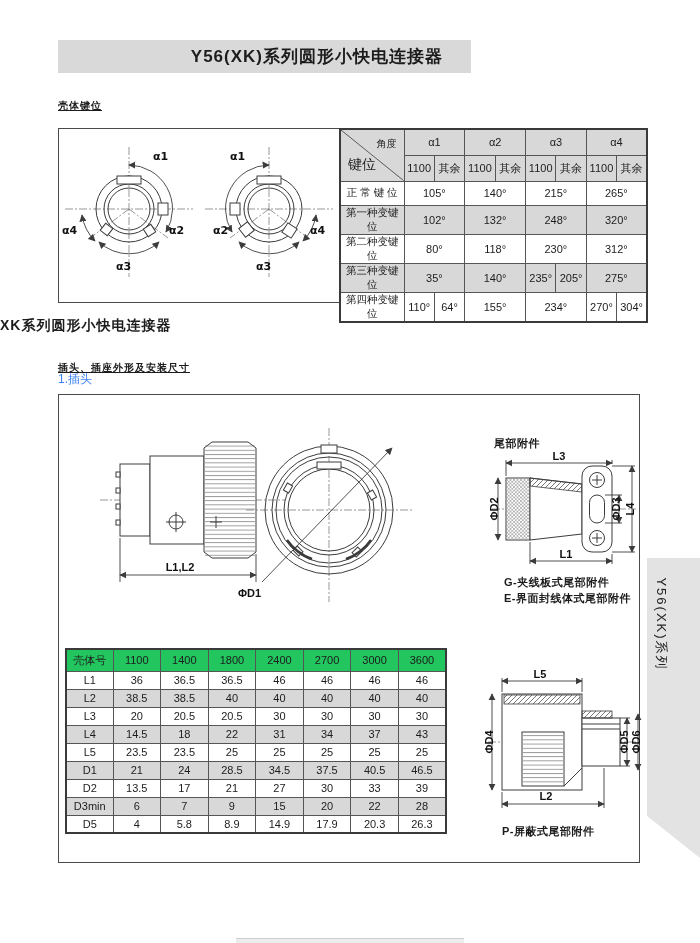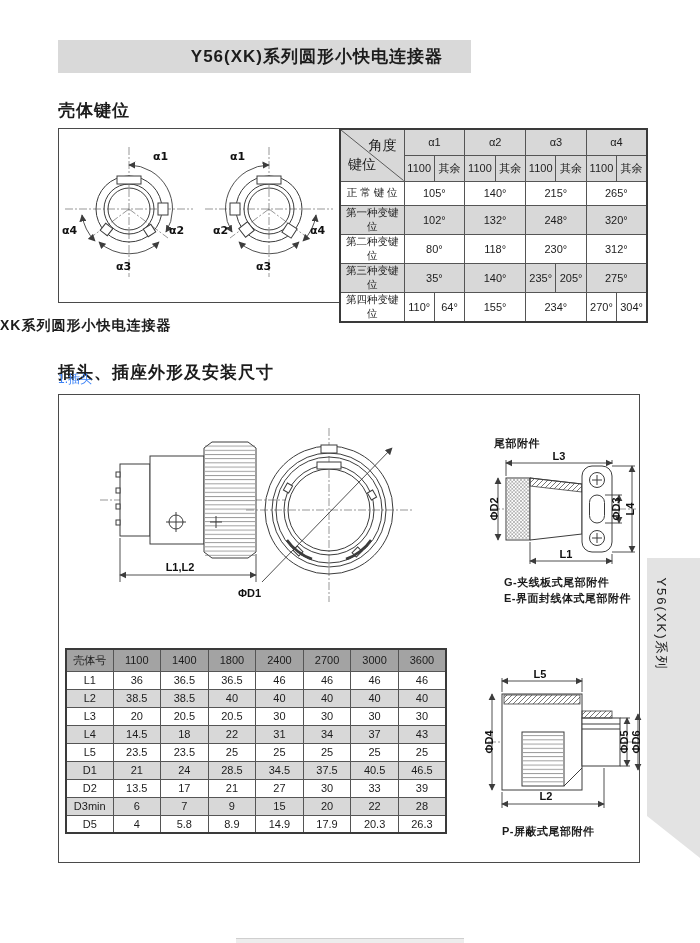--- a/index.html
+++ b/index.html
@@ -5,52 +5,52 @@
   * { margin:0; padding:0; box-sizing:border-box; }
   html,body { width:700px; height:943px; background:#ffffff; position:relative;
     font-family:"Liberation Sans","DejaVu Sans",sans-serif; color:#1c1c1c; overflow:hidden; }
   .abs { position:absolute; }
 
   
   #banner { left:58px; top:40px; width:413px; height:33px; background:#d9d9d9;
     display:flex; align-items:center; justify-content:flex-end; padding-right:28px;
     font-size:17px; font-weight:bold; letter-spacing:1px; }
 
-  .h1 { font-size:17px; font-weight:bold; letter-spacing:1px; }
+  .h1 { font-size:10px; font-weight:bold; letter-spacing:1px;text-decoration:underline; }
   #heading-keying { left:58px; top:99px; }
   #caption-xk { left:0; top:317px; width:700px; text-align:left; font-size:14px; font-weight:bold; letter-spacing:1px; }
   #heading-outline { left:58px; top:343px;margin-top:18px; }
   #plug-label { left:58px; top:371px; font-size:12px; color:#3b82f6; }
 
   
   #keybox { left:58px; top:128px; width:282px; height:175px; border:1px solid #4a4a4a; display:flex; }
 
   
   #ktable { left:339px; top:128px; width:309px; border-collapse:collapse; table-layout:fixed;
     font-size:11px; border:2px solid #3a3a3a; }
   #ktable td { border:1px solid #555; text-align:center; padding:0; }
   #ktable thead tr { height:26px; }
   #ktable tbody tr { height:24px; }
   #ktable thead td { background:#d8d8d8; }
   #ktable tbody tr:nth-child(even) td { background:#d8d8d8; }
   #ktable .klab { font-size:10.5px; }
   .kcorner { position:relative; background:#d8d8d8; }
   .kcorner svg { position:absolute; left:0; top:0; width:100%; height:100%; }
-  .kcorner .ktop { position:absolute; top:7px; right:7px; font-size:14px; }
+  .kcorner .ktop { position:absolute; top:7px; right:7px; font-size:10px; }
   .kcorner .kbot { position:absolute; bottom:7px; left:7px; font-size:14px; }
 
   
   #mainbox { left:58px; top:394px; width:582px; height:469px; border:1px solid #4a4a4a; }
 
   
   #dtable { left:65px; top:648px; width:382px; border-collapse:collapse; table-layout:fixed;
     font-size:11px; border:2px solid #3a3a3a; }
   #dtable td { border:1px solid #555; text-align:center; padding:0; height:18px; }
   #dtable thead tr { height:22px; }
-  #dtable thead td { background:#a3a3a3;text-align:center; }
+  #dtable thead td { background:#22c55e;text-align:center; }
   #dtable tbody tr:nth-child(even) td { background:#d8d8d8; }
 
   .smallcap { font-size:11px; font-weight:bold; letter-spacing:0.5px; }
   #tail-title { left:494px; top:436px; }
   #cap-ge { left:504px; top:574px; line-height:16px; }
   #cap-p { left:502px; top:824px; }
 
   
   #sidetab { left:647px; top:558px; width:53px; height:300px; background:#e3e3e3;
     clip-path:polygon(0 0, 100% 0, 100% 100%, 0 calc(100% - 42px)); }

